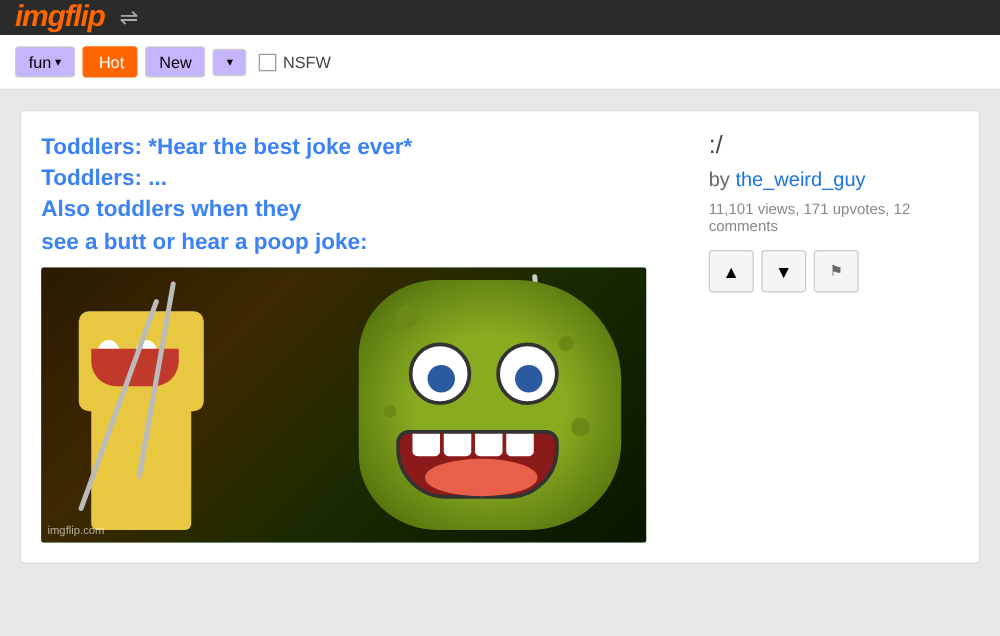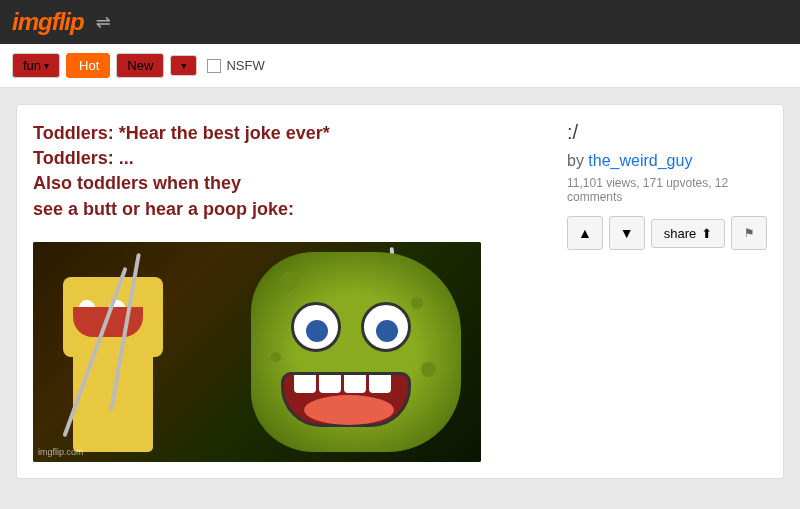--- a/index.html
+++ b/index.html
@@ -1,21 +1,21 @@
 <!DOCTYPE html>
 <html><head>
   <meta charset="utf-8">
   <style>
     * { margin: 0; padding: 0; box-sizing: border-box; }
     body { font-family: Arial, sans-serif; background: #e8e8e8; }
 
     
     #header {
       background: #2b2b2b;
-      height: 44px;
+      height: 28px;
       display: flex;
       align-items: center;
       padding: 0 12px;
       gap: 12px;
     }
     #logo {
       font-size: 24px;
       font-weight: bold;
       color: #fff;
       letter-spacing: -1px;
@@ -50,21 +50,21 @@
     #filter-bar {
       background: #fff;
       border-bottom: 1px solid #ddd;
       height: 44px;
       display: flex;
       align-items: center;
       padding: 0 12px;
       gap: 6px;
     }
     .filter-btn {
-      background: #b91c1c;
+      background: #c4b5fd;
       border: 1px solid #ccc;
       padding: 4px 10px;
       border-radius: 3px;
       cursor: pointer;
       font-size: 13px;
       display: flex;
       align-items: center;
       gap: 3px;
     }
     .filter-btn.active {
@@ -103,27 +103,27 @@
       padding: 16px;
       display: flex;
       gap: 20px;
     }
     #meme-left {
       flex: 1;
     }
     #meme-title {
       font-size: 18px;
       font-weight: bold;
-      color: #7f1d1d;
-      margin-bottom: 20px;
+      color: #3b82f6;
+      margin-bottom: 8px;
       line-height: 1.4;
     }
     #meme-image-container {
       position: relative;
-      width: 448px;
+      width: 484px;
       height: 220px;
       background: #14532d;
       overflow: hidden;
       border-radius: 2px;
     }
     
     #meme-image-container .meme-bg {
       width: 100%;
       height: 100%;
       background: linear-gradient(135deg, #2a1a00 0%, #3d2800 30%, #1a2a00 60%, #0a1500 100%);
@@ -425,21 +425,17 @@
 
     <div id="meme-right">
       <div id="meme-caption">:/</div>
       <div id="meme-author">
         by <a>the_weird_guy</a>
       </div>
       <div id="meme-stats">11,101 views, 171 upvotes, 12 comments</div>
       <div id="meme-actions">
         <button class="vote-btn">▲</button>
         <button class="vote-btn">▼</button>
-        <button id="share-btn">
-          <span>share</span>
-          <span>⬆</span>
-        </button>
         <button id="flag-btn">⚑</button>
       </div>
     </div>
   </div>
 </div>
 
 </body></html>

